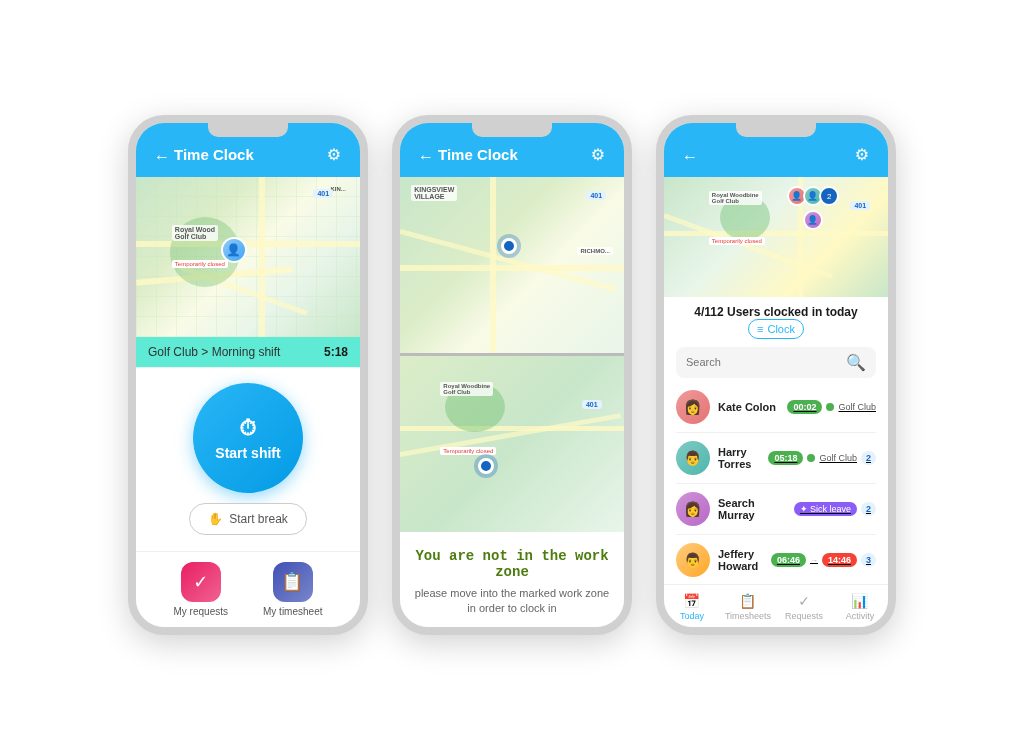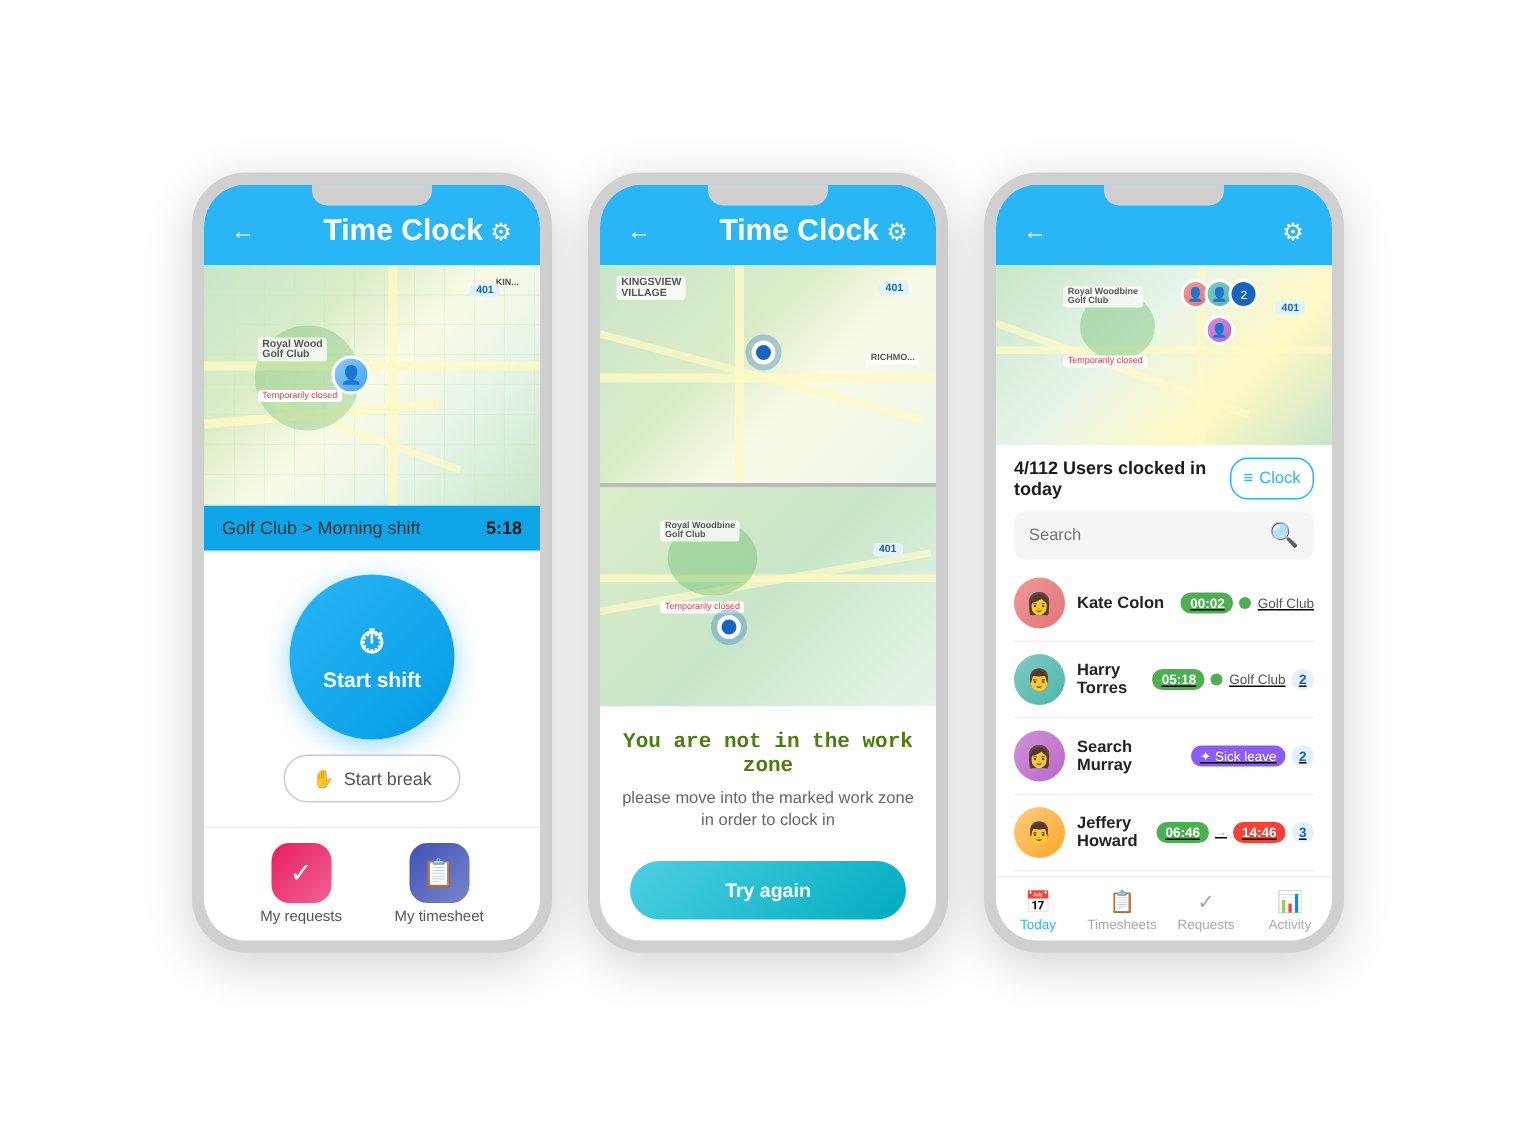--- a/index.html
+++ b/index.html
@@ -52,24 +52,24 @@
     .phone-header {
       background: #29b6f6;
       padding: 20px 14px 10px;
       display: flex;
       align-items: center;
       justify-content: space-between;
       flex-shrink: 0;
     }
     .phone-header .title {
       color: white;
-      font-size: 20px;
+      font-size: 15px;
       font-weight: 600;
       flex: 1;
-      text-align: right;
+      text-align: left;
     }
     .header-icon {
       width: 24px;
       height: 24px;
       display: flex;
       align-items: center;
       justify-content: center;
       color: white;
       font-size: 16px;
     }
@@ -140,21 +140,21 @@
       overflow: hidden;
       background: #90a4ae;
     }
 
     
     .shift-bar {
       display: flex;
       align-items: center;
       justify-content: space-between;
       padding: 8px 12px;
-      background: #0ea5e9;
+      background: #5eead4;
       border-bottom: 1px solid #eee;
       font-size: 12px;
       color: #333;
       flex-shrink: 0;
     }
     .shift-bar .time-val {
       font-weight: 700;
       color: #1a1a1a;
     }
     .start-shift-section {
@@ -262,23 +262,25 @@
       font-size: 13px;
       font-weight: 600;
       width: calc(100% - 40px);
       cursor: pointer;
       flex-shrink: 0;
     }
 
     
     .users-header {
       display: flex;
+      align-items: center;
       justify-content: space-between;
       padding: 8px 12px 4px;
       flex-shrink: 0;
+      flex-direction: column;
     }
     .users-count {
       font-size: 12px;
       font-weight: 700;
       color: #1a1a1a;
     }
     .filter-btn {
       display: flex;
       align-items: center;
       gap: 4px;
@@ -513,21 +515,20 @@
           <div class="map-closed-label" style="position:absolute;left:18%;top:52%;font-size:6px;">Temporarily closed</div>
           <div class="map-blue-dot" style="position:absolute;left:35%;top:58%;"></div>
           <div style="position:absolute;right:10%;top:25%;background:#e3f2fd;padding:1px 4px;border-radius:3px;font-size:7px;color:#1565c0;font-weight:700;">401</div>
         </div>
       </div>
       <div class="work-zone-msg">
         <div class="main-text">You are not in the work zone</div>
         <div class="sub-text">please move into the marked work zone
 in order to clock in</div>
       </div>
-      <button class="try-again-btn">Try again</button>
     </div>
   </div>
 
   <div class="phone">
     <div class="phone-notch"></div>
     <div class="phone-header">
       <div class="header-icon">←</div>
       <div class="header-icon">⚙</div>
     </div>
     <div class="phone-content">

